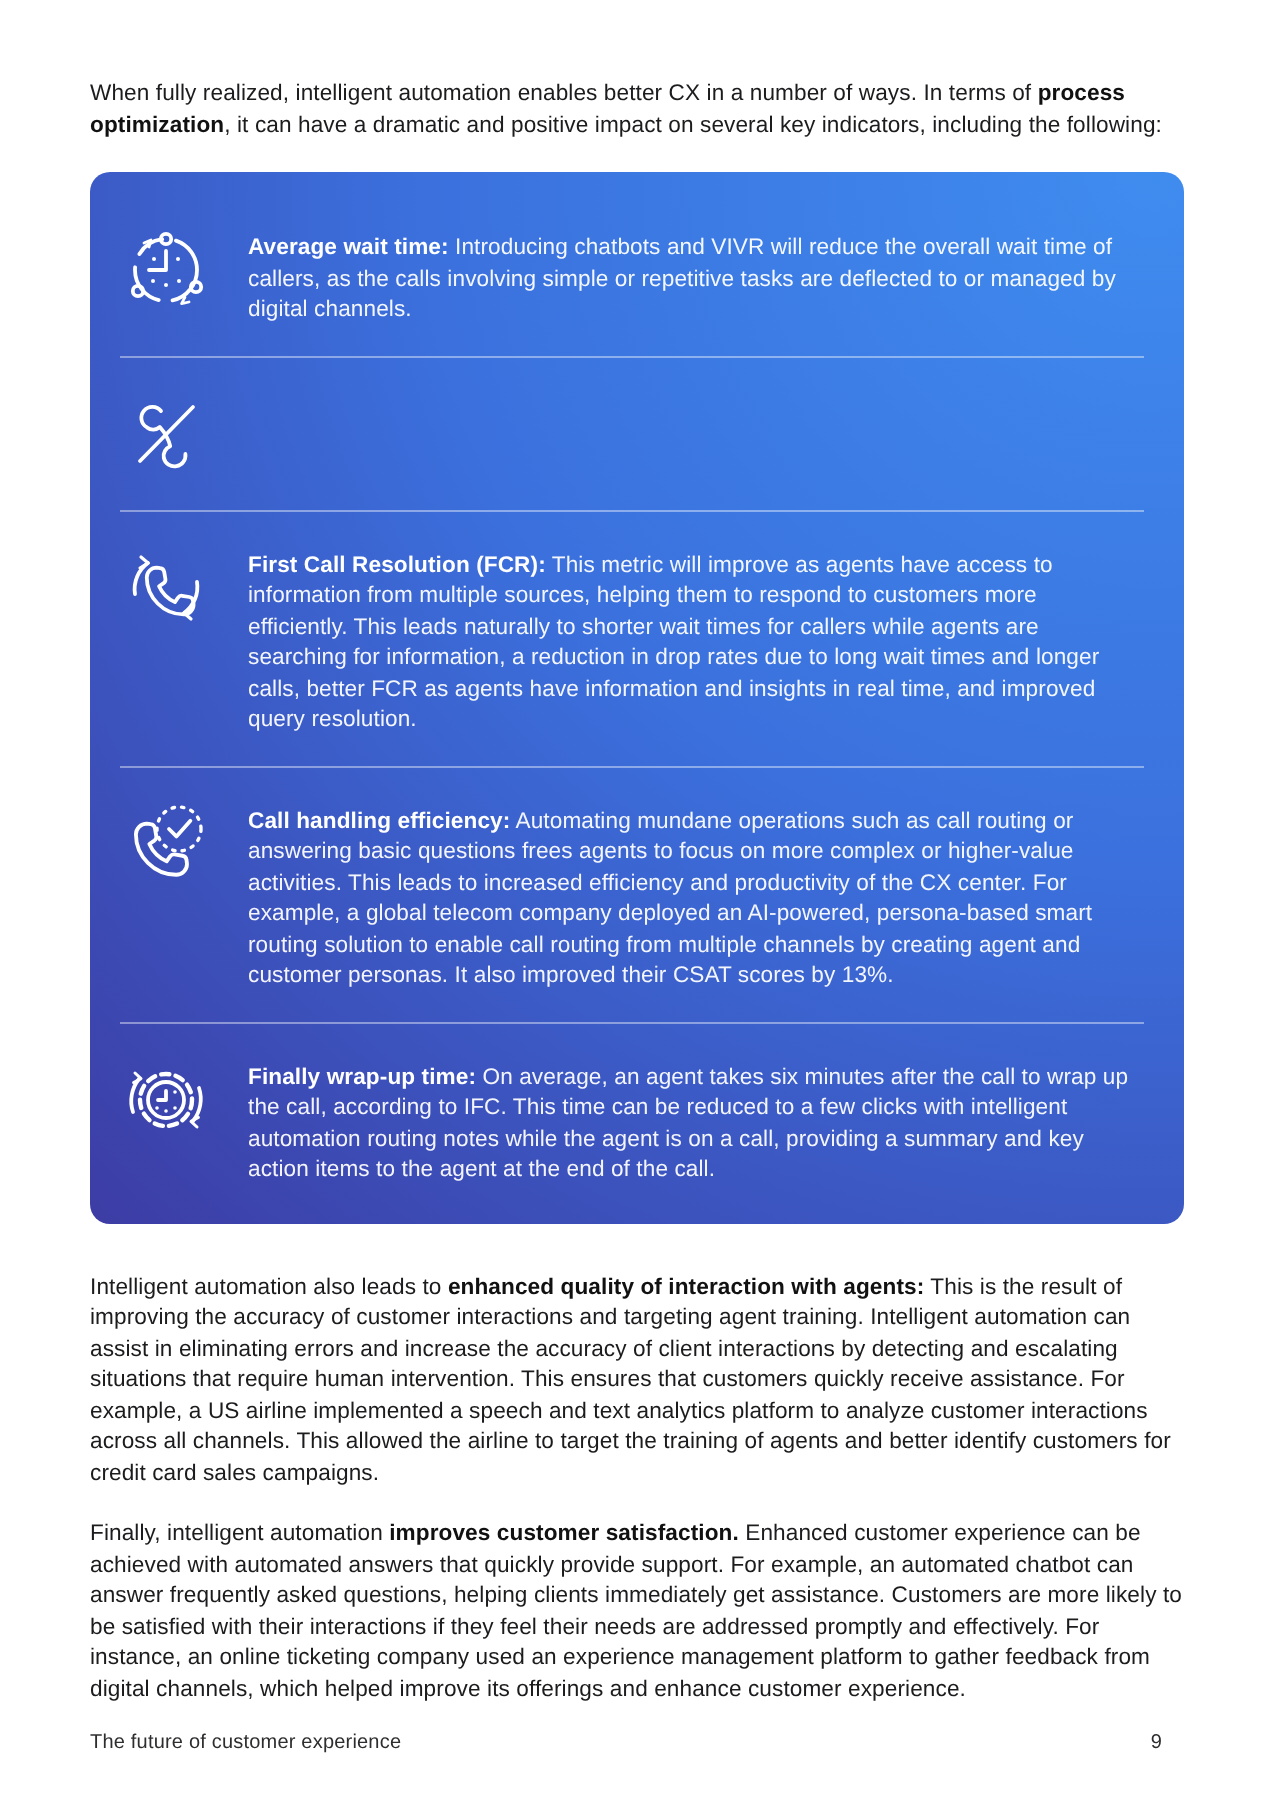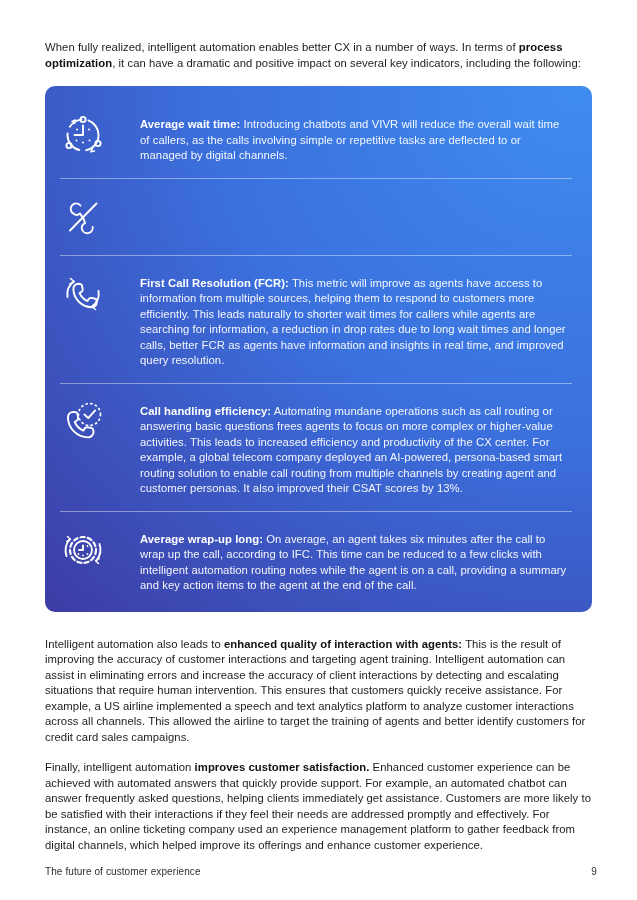--- a/index.html
+++ b/index.html
@@ -16,35 +16,35 @@
   .body-para b{font-weight:bold;color:#111;}
 
   
   .card{
     width:547px;box-sizing:border-box;border-radius:10px;
     margin:3px 0 25px 0;
     padding:25px 20px 18px 14px;
     background:radial-gradient(145% 145% at 97% 0%, #3f8cef 0%, #3b70dd 46%, #3d38a0 100%);
     color:#ffffff;
   }
-  .card-row{display:flex;align-items:flex-start;gap:33px;}
+  .card-row{display:flex;align-items:flex-start;gap:17px;}
   .icon-wrap{flex:0 0 48px;width:48px;height:48px;margin-top:0;}
   .icon-wrap svg{display:block;width:48px;height:48px;}
   .icon-stroke{fill:none;stroke:#ffffff;stroke-width:1.9;stroke-linecap:round;stroke-linejoin:round;}
   .icon-fill{fill:#ffffff;stroke:none;}
   .row-text{
     font-size:11.3px;line-height:15.5px;color:rgba(255,255,255,.94);
     padding-top:6px;padding-right:4px;max-width:448px;letter-spacing:.05px;
   }
   .row-title{font-weight:bold;color:#ffffff;}
   .divider{height:1px;background:rgba(255,255,255,.42);margin:14px 0 14px 1px;}
 
   
   .footer{
-    position:absolute;left:45px;right:40px;bottom:23px;
+    position:absolute;left:45px;right:56px;bottom:23px;
     display:flex;justify-content:space-between;align-items:baseline;
     font-size:10px;color:#2e2e30;letter-spacing:.1px;
   }
 </style>
 </head>
 <body>
 
 <div class="page">
 
   <p class="body-para"><span>When fully realized, intelligent automation enables better CX in a number of ways. In terms of </span><b>process optimization</b><span>, it can have a dramatic and positive impact on several key indicators, including the following:</span></p>
@@ -139,21 +139,21 @@
             <path d="M39.5 37.5 l-3 -2.8 3.7 -2" stroke-width="1.5"></path>
           </g>
           <g class="icon-fill">
             <circle cx="28.5" cy="20" r=".9"></circle>
               <circle cx="28.5" cy="28" r=".9"></circle>
             <circle cx="24" cy="29.5" r=".9"></circle>
               <circle cx="19.5" cy="28" r=".9"></circle>
           </g>
         </svg>
       </div>
-      <div class="row-text"><span class="row-title">Average wrap-up long:</span> <span>On average, an agent takes six minutes after the call to wrap up the call, according to IFC. This time can be reduced to a few clicks with intelligent automation routing notes while the agent is on a call, providing a summary and key action items to the agent at the end of the call.</span></div>
+      <div class="row-text"><span class="row-title">Finally wrap-up time:</span> <span>On average, an agent takes six minutes after the call to wrap up the call, according to IFC. This time can be reduced to a few clicks with intelligent automation routing notes while the agent is on a call, providing a summary and key action items to the agent at the end of the call.</span></div>
     </div>
 
   </div>
 
   <p class="body-para"><span>Intelligent automation also leads to </span><b>enhanced quality of interaction with agents:</b><span> This is the result of improving the accuracy of customer interactions and targeting agent training. Intelligent automation can assist in eliminating errors and increase the accuracy of client interactions by detecting and escalating situations that require human intervention. This ensures that customers quickly receive assistance. For example, a US airline implemented a speech and text analytics platform to analyze customer interactions across all channels. This allowed the airline to target the training of agents and better identify customers for credit card sales campaigns.</span></p>
 
   <p class="body-para"><span>Finally, intelligent automation </span><b>improves customer satisfaction.</b><span> Enhanced customer experience can be achieved with automated answers that quickly provide support. For example, an automated chatbot can answer frequently asked questions, helping clients immediately get assistance. Customers are more likely to be satisfied with their interactions if they feel their needs are addressed promptly and effectively. For instance, an online ticketing company used an experience management platform to gather feedback from digital channels, which helped improve its offerings and enhance customer experience.</span></p>
 
 </div>
 

